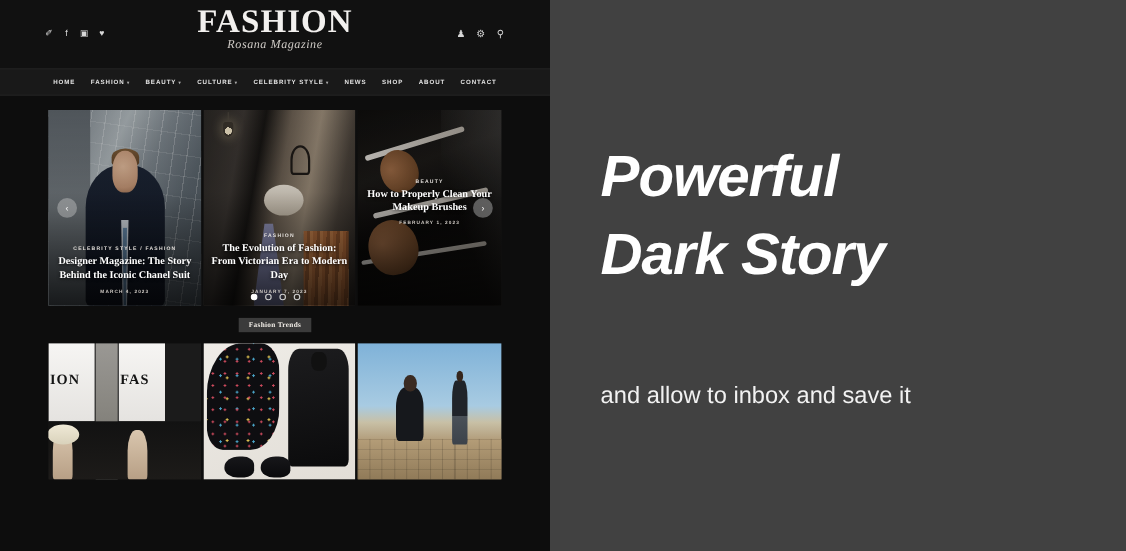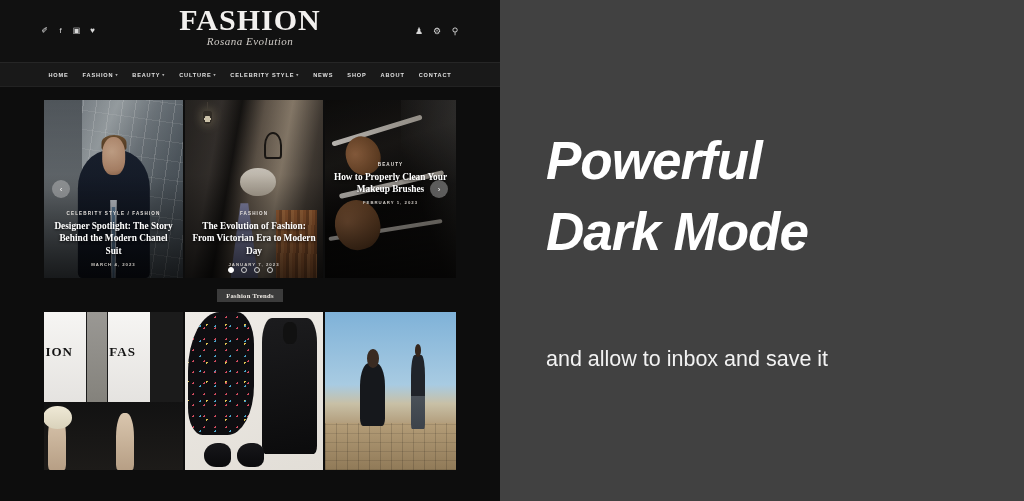--- a/index.html
+++ b/index.html
@@ -256,21 +256,21 @@
   .trend-badge {
     background:#3b3b3b; color:#f0ece6;
     font-family:"Liberation Serif", serif; font-weight:700;
     font-size:6.6px; letter-spacing:.3px;
     padding:3px 9px;
   }
 
   
   .cards {
     margin:10px 44px 0 44px;
-    display:flex; gap:2px; height:158px;
+    display:flex; gap:2px; height:124px;
     overflow:hidden;
   }
   .card { position:relative; overflow:hidden; }
   .card.c1 { flex:0 0 139px; }
   .card.c2 { flex:0 0 138px; }
   .card.c3 { flex:1 1 auto; }
 
   
   .cardart1 { position:absolute; inset:0; background:#1b1b1b; }
   .cardart1 .pane {
@@ -393,21 +393,21 @@
   <div class="topbar">
     <div class="social">
       <span class="s-ico">✐</span>
       <span class="s-ico">f</span>
       <span class="s-ico">▣</span>
       <span class="s-ico">♥</span>
     </div>
 
     <div class="brand">
       <div class="brand-main">FASHION</div>
-      <div class="brand-sub">Rosana Evolution</div>
+      <div class="brand-sub">Rosana Magazine</div>
     </div>
 
     <div class="head-icons">
       <span class="h-ico">♟</span>
       <span class="h-ico">⚙</span>
       <span class="h-ico">⚲</span>
     </div>
   </div>
 
   <div class="navbar">
@@ -451,21 +451,21 @@
         <div class="wall"></div>
           <div class="person"></div>
           <div class="hair"></div>
         <div class="head"></div>
           <div class="shirt"></div>
           <div class="tie"></div>
       </div>
       <div class="shade"></div>
       <div class="inner">
         <div class="s-cat">CELEBRITY STYLE / FASHION</div>
-        <div class="s-title">Designer Spotlight: The Story Behind the Modern Chanel Suit</div>
+        <div class="s-title">Designer Magazine: The Story Behind the Iconic Chanel Suit</div>
         <div class="s-date">MARCH 4, 2023</div>
       </div>
     </div>
 
     <div class="slide s2">
       <div class="art2">
         <div class="lamp"></div>
           <div class="rack"></div>
           <div class="bag"></div>
         <div class="dress"></div>
@@ -543,19 +543,19 @@
           <div class="fig crouch"></div>
           <div class="fig stand"></div>
       </div>
     </div>
   </div>
 </div>
 
 <div class="feature">
   <h1>
     <span>Powerful</span><br>
-    <span>Dark Mode</span>
+    <span>Dark Story</span>
   </h1>
   <p>
     <br>
     <span>and allow to inbox and save it</span>
   </p>
 </div>
 
 </body></html>

